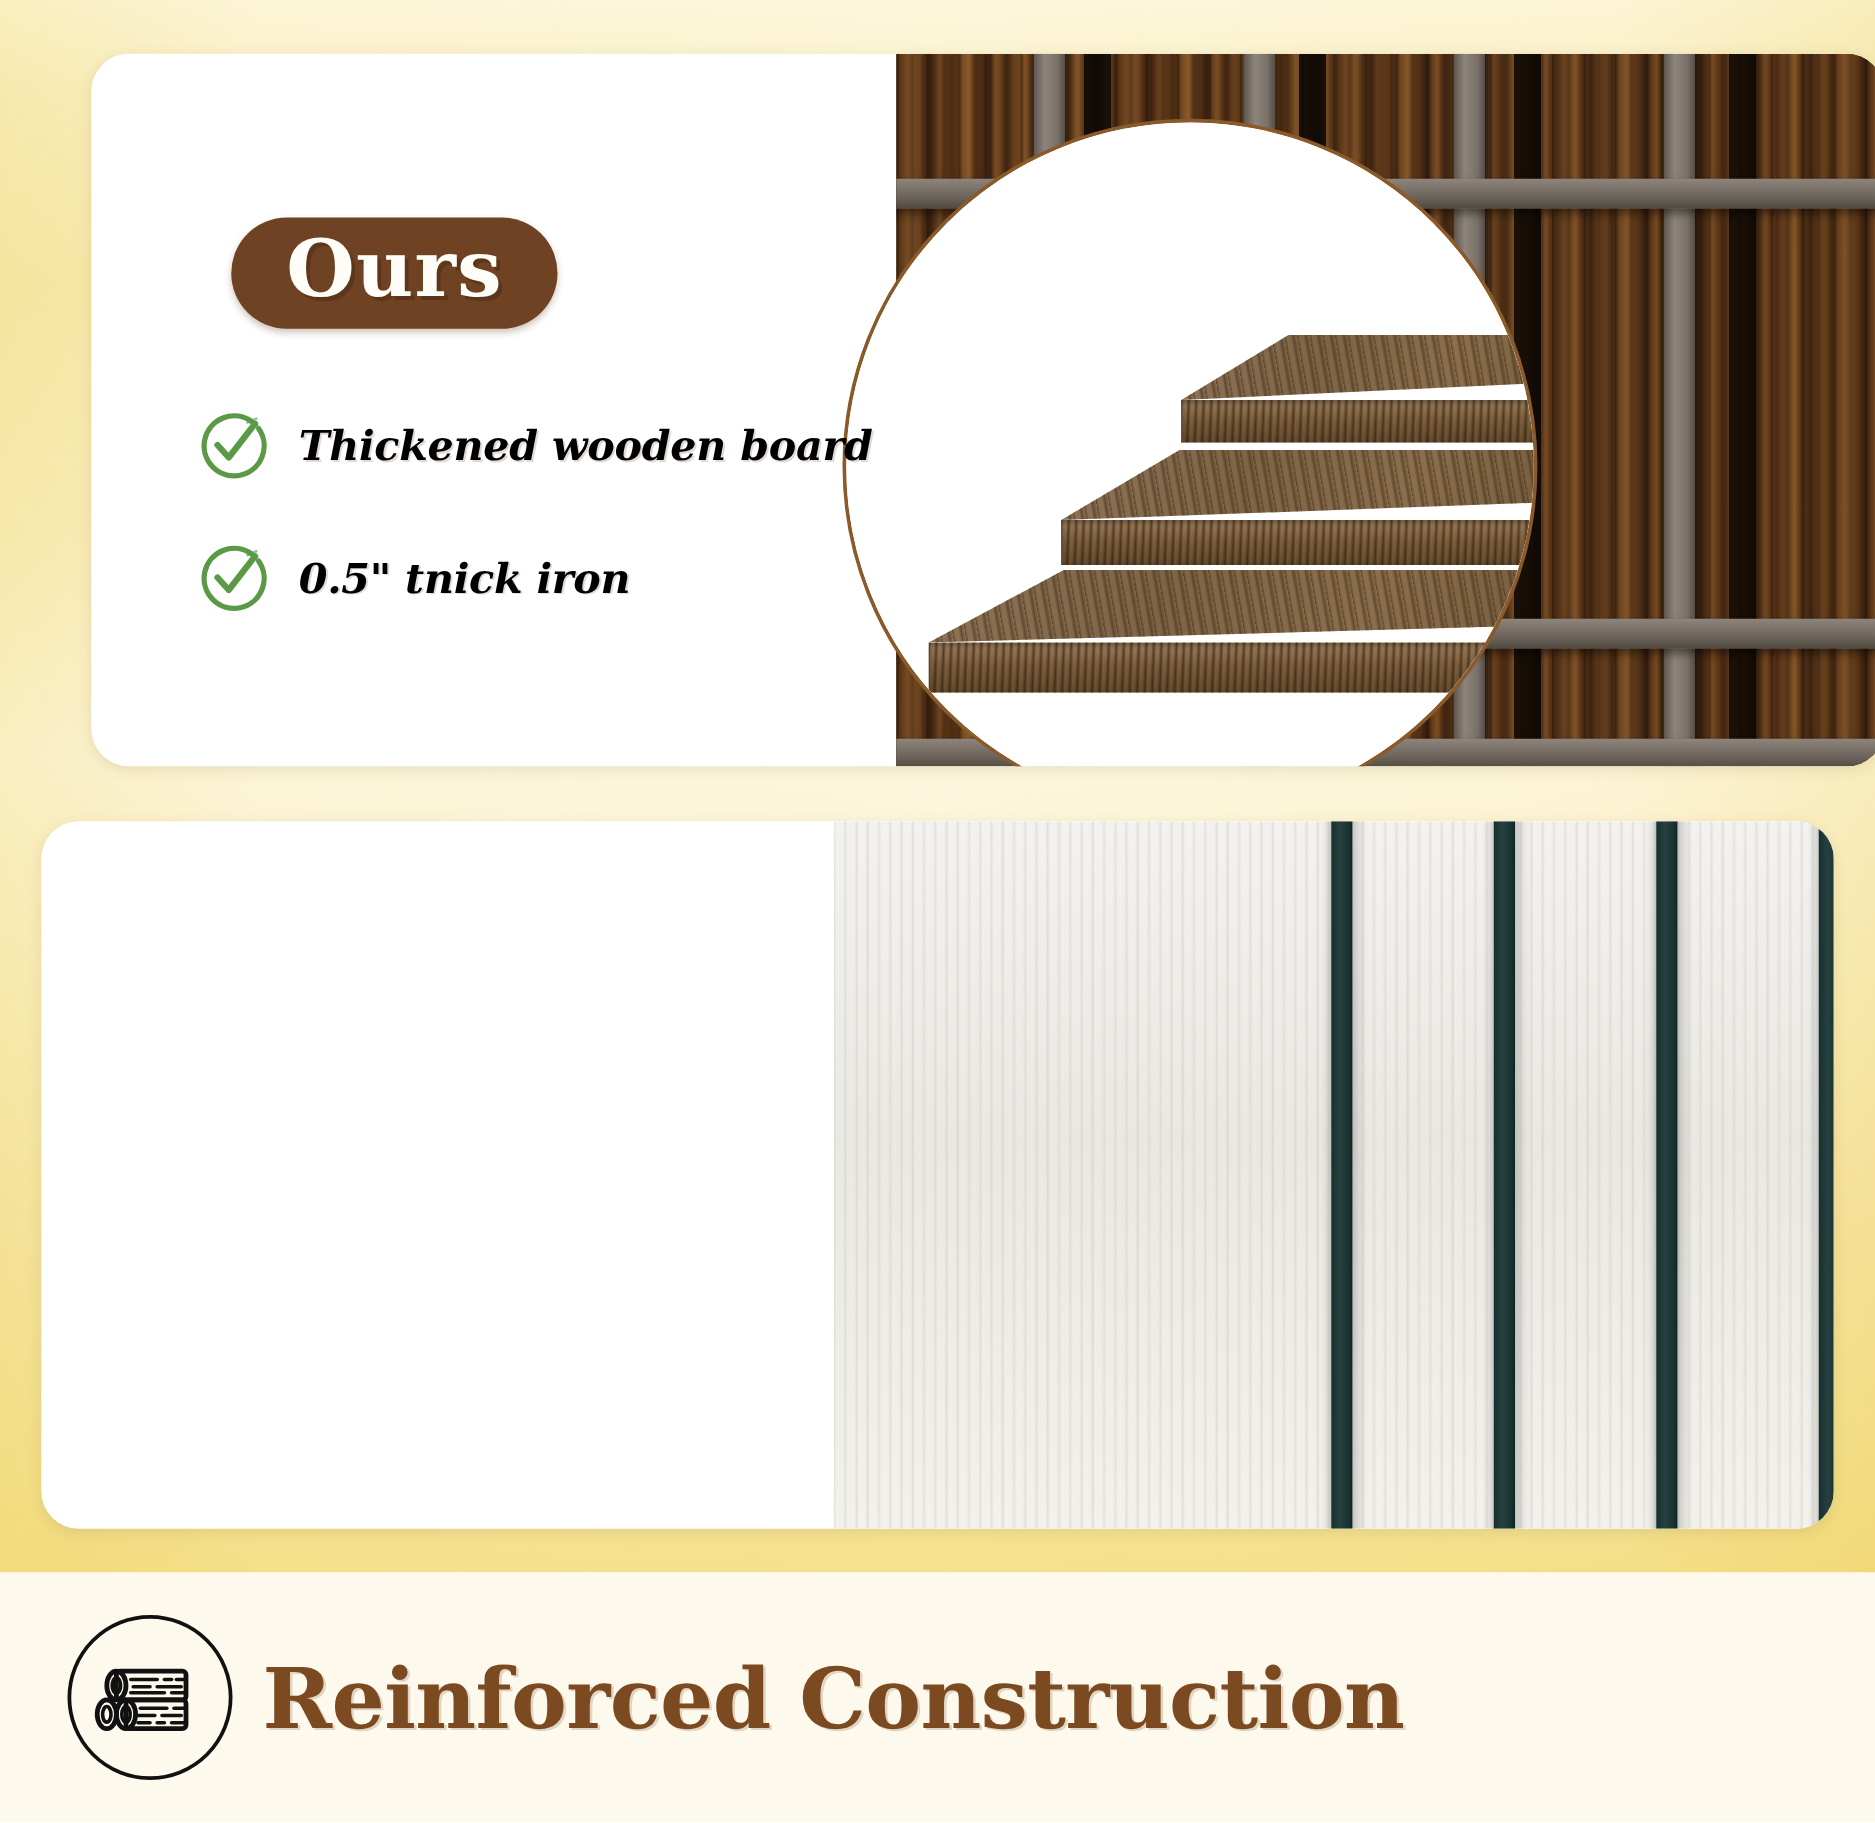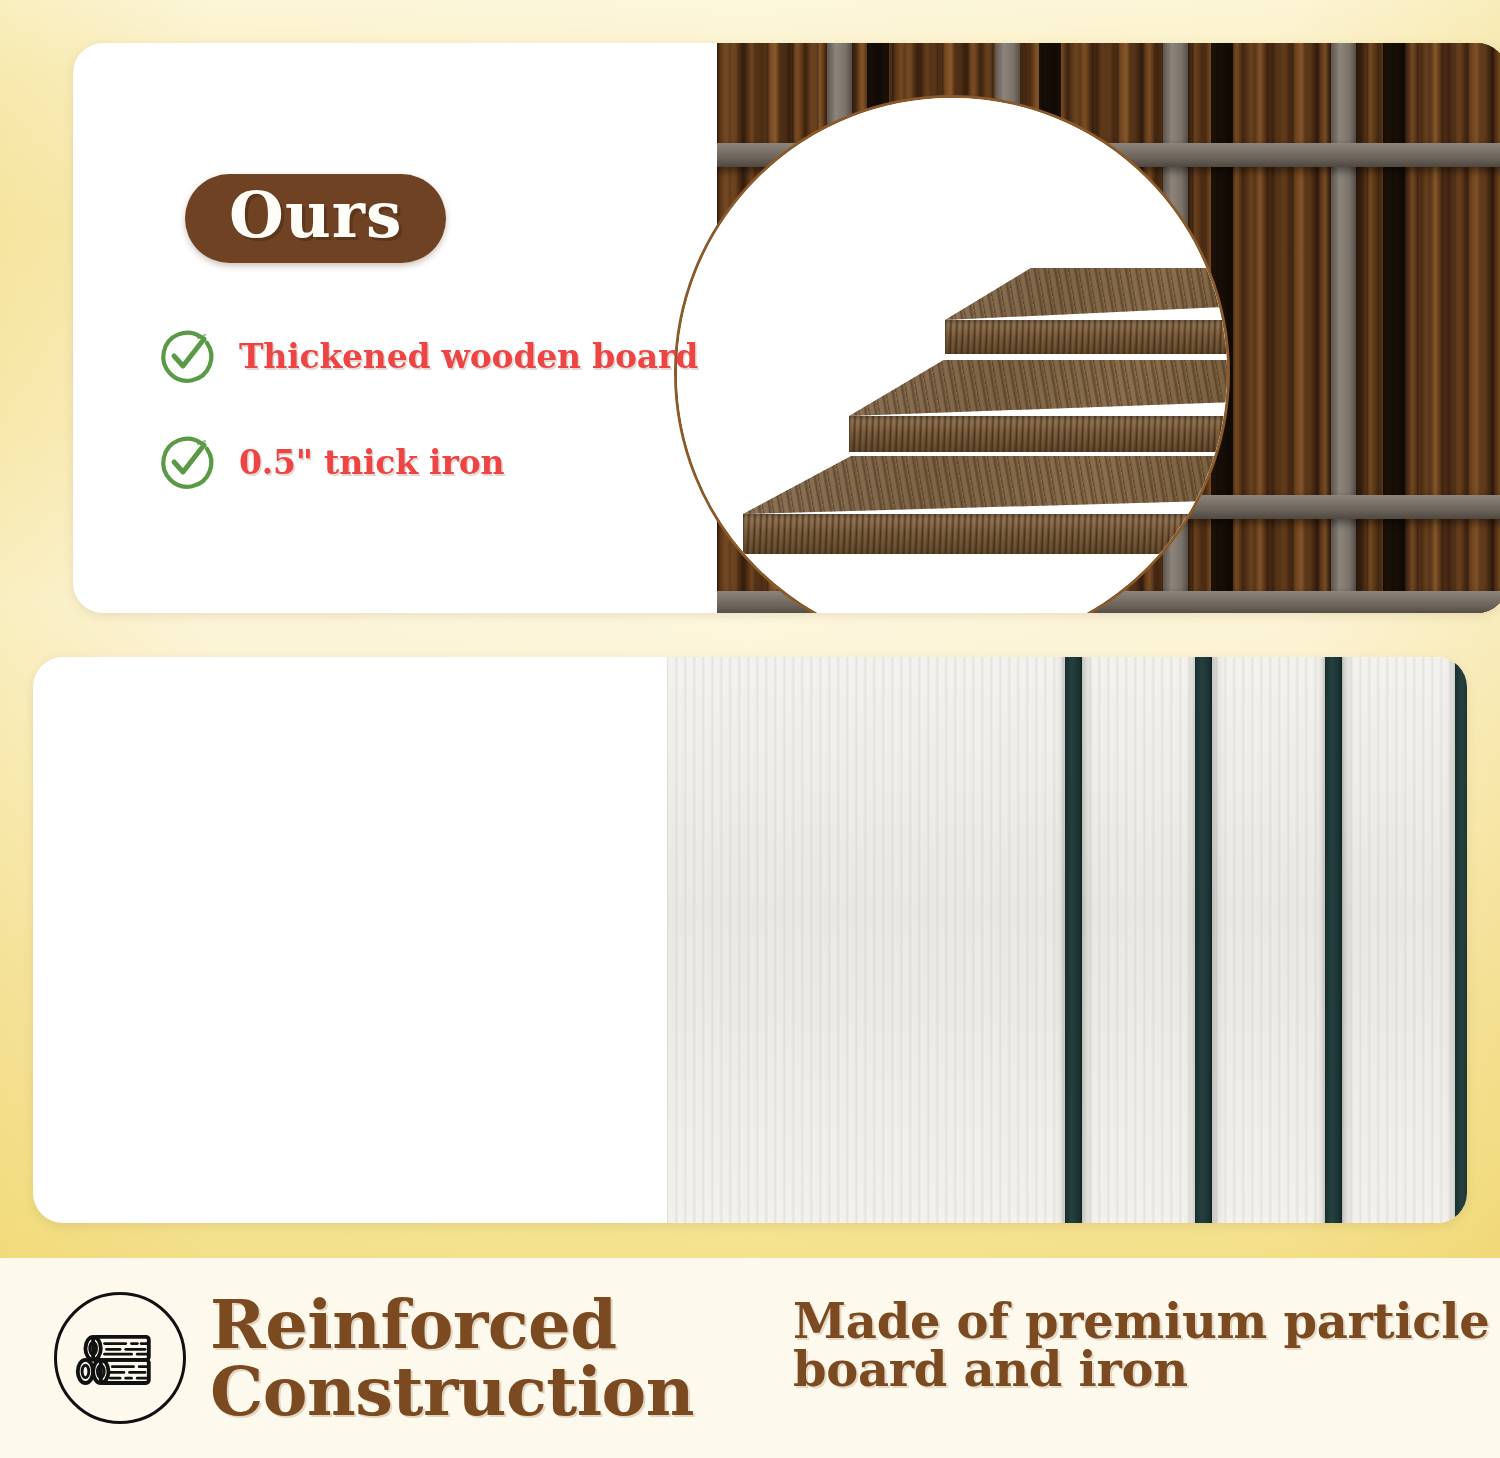--- a/index.html
+++ b/index.html
@@ -152,23 +152,24 @@
   }
   #pill-ours{position:absolute;left:112px;top:131px;}
 
   .feature-list{position:absolute;}
   #list-ours{left:84px;top:283px;}
   .feature{display:flex;align-items:center;gap:22px;margin-bottom:46px;}
   .feature:last-child{margin-bottom:0;}
   .feat-icon{width:60px;height:60px;flex:0 0 auto;}
   .feat-label{
     font-family:"DejaVu Serif", serif;
-    font-weight:bold;font-size:33px;color:#ef4444;
+    font-weight:bold;font-size:33px;color:#000000;
     letter-spacing:-.2px;white-space:nowrap;
     text-shadow:1.5px 1.5px 0 rgba(110,66,34,.20);
+    font-style:italic;
   }
 </style>
 </head>
 <body>
 
 <div class="page">
 
   <div class="backdrop"></div>
 
   <div class="card" id="card-ours">
@@ -288,19 +289,18 @@
             <path d="M60 65 H76" stroke-width="3"></path>
             <path d="M40 71 H50" stroke-width="3"></path>
             <path d="M56 71 H62" stroke-width="3"></path>
             <path d="M68 71 H78" stroke-width="3"></path>
           </g>
         </svg>
       </div>
 
       <div class="banner-text">
         <span class="banner-title">Reinforced Construction</span>
-        <span class="banner-sub">Made of premium particle board and iron</span>
       </div>
 
     </div>
   </div>
 
 </div>
 
 </body></html>

